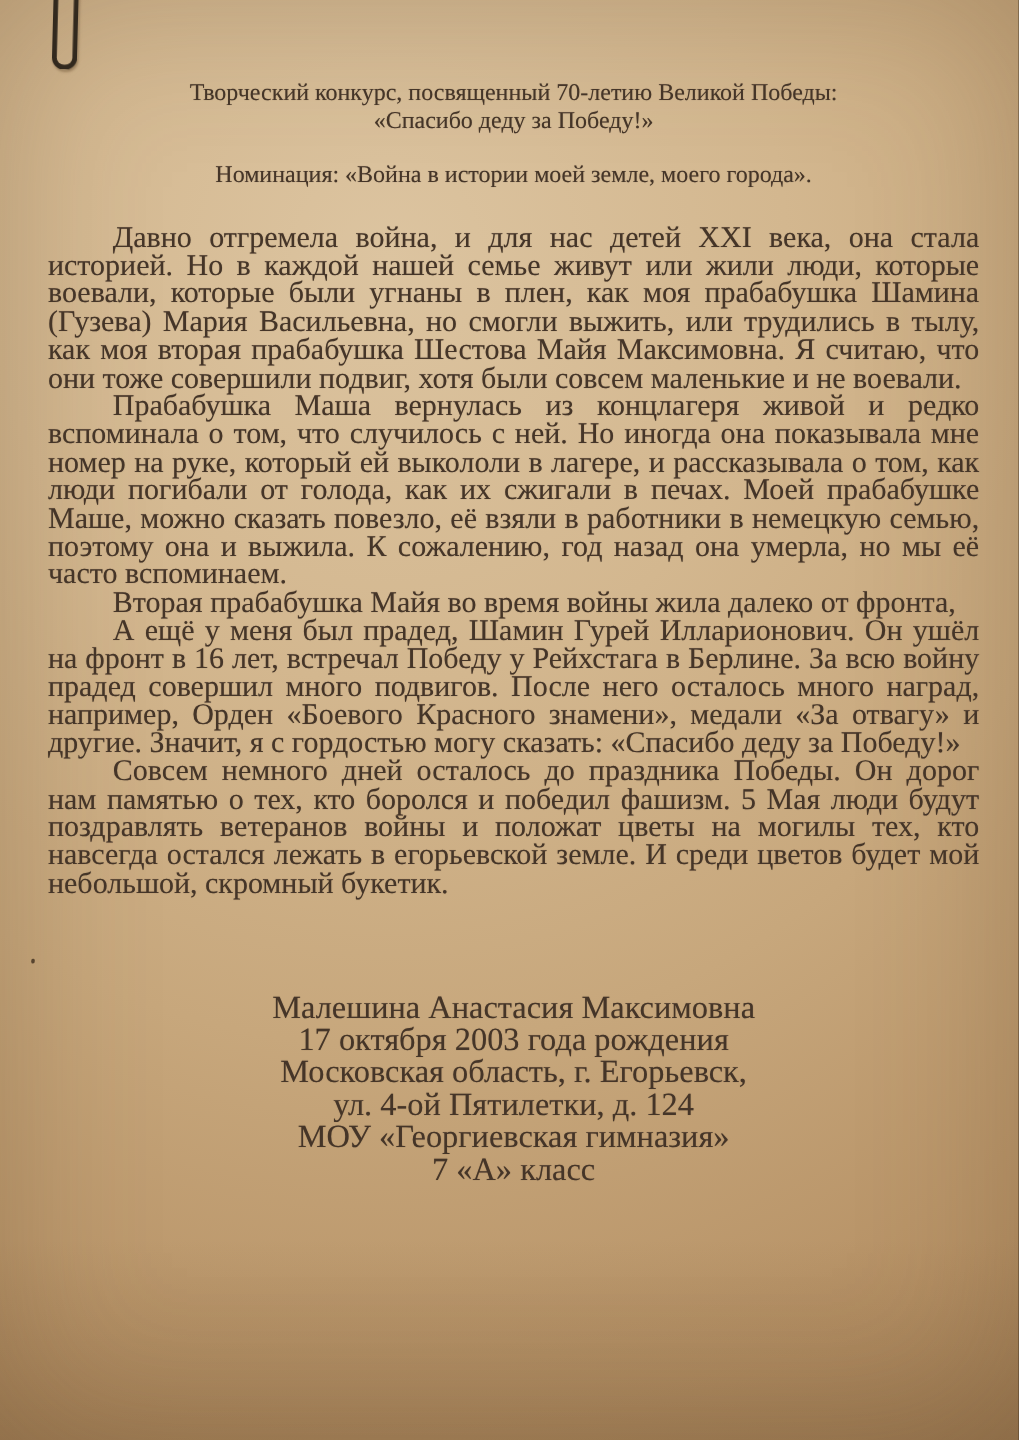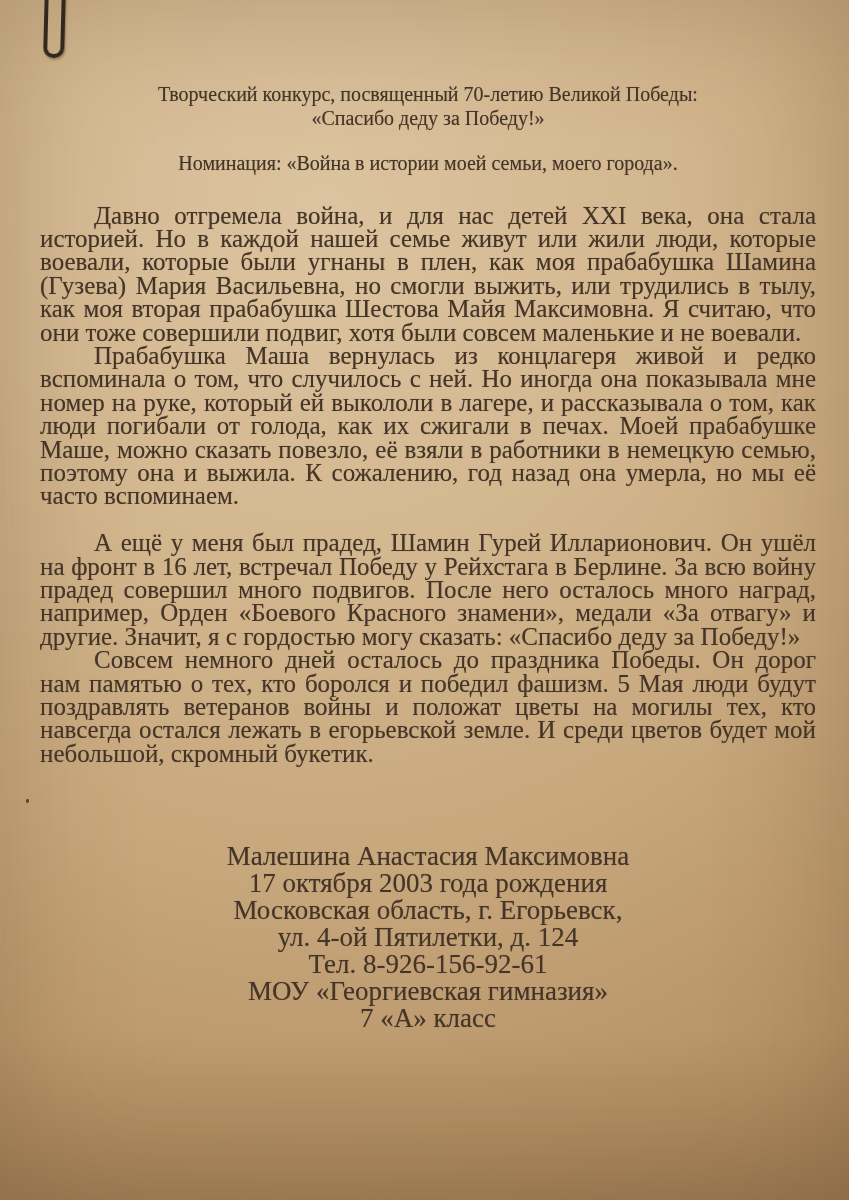--- a/index.html
+++ b/index.html
@@ -31,21 +31,21 @@
   .speck {
     position: absolute;
     left: 26px; top: 799px;
     width: 3px; height: 4px;
     background: #57442f;
     border-radius: 50% 40% 60% 50%;
     filter: blur(0.4px);
   }
   .doc {
     position: absolute;
-    left: 40px; top: 83px;
+    left: 40px; top: 66px;
     width: 776px;
   }
   .title-block { text-align: center; font-size: 20px; line-height: 23.5px; }
   .nomination  { text-align: center; font-size: 20px; line-height: 23.5px; margin-top: 22px; }
   .essay {
     margin-top: 28px;
     font-size: 25px;
     line-height: 23.4px;
     text-align: justify;
   }
@@ -66,34 +66,33 @@
   <div class="paperclip"></div>
   <div class="speck"></div>
 
   <div class="doc">
 
     <div class="title-block">
       <div>Творческий конкурс, посвященный 70-летию Великой Победы:</div>
       <div>«Спасибо деду за Победу!»</div>
     </div>
 
-    <div class="nomination">Номинация: «Война в истории моей семьи, моего города».</div>
+    <div class="nomination">Номинация: «Война в истории моей земле, моего города».</div>
 
     <div class="essay">
       <p class="para"><span>Давно отгремела война, и для нас детей XXI века, она стала историей. Но в каждой нашей семье живут или жили люди, которые воевали, которые были угнаны в плен, как моя прабабушка Шамина (Гузева) Мария Васильевна, но смогли выжить, или трудились в тылу, как моя вторая прабабушка Шестова Майя Максимовна. Я считаю, что они тоже совершили подвиг, хотя были совсем маленькие и не воевали.</span></p>
       <p class="para"><span>Прабабушка Маша вернулась из концлагеря живой и редко вспоминала о том, что случилось с ней. Но иногда она показывала мне номер на руке, который ей выкололи в лагере, и рассказывала о том, как люди погибали от голода, как их сжигали в печах. Моей прабабушке Маше, можно сказать повезло, её взяли в работники в немецкую семью, поэтому она и выжила. К сожалению, год назад она умерла, но мы её часто вспоминаем.</span></p>
-      <p class="para"><br></p>
+      <p class="para"><span>Вторая прабабушка Майя во время войны жила далеко от фронта,</span><br></p>
       <p class="para"><span>А ещё у меня был прадед, Шамин Гурей Илларионович. Он ушёл на фронт в 16 лет, встречал Победу у Рейхстага в Берлине. За всю войну прадед совершил много подвигов. После него осталось много наград, например, Орден «Боевого Красного знамени», медали «За отвагу» и другие. Значит, я с гордостью могу сказать: «Спасибо деду за Победу!»</span></p>
       <p class="para"><span>Совсем немного дней осталось до праздника Победы. Он дорог нам памятью о тех, кто боролся и победил фашизм. 5 Мая люди будут поздравлять ветеранов войны и положат цветы на могилы тех, кто навсегда остался лежать в егорьевской земле. И среди цветов будет мой небольшой, скромный букетик.</span></p>
     </div>
 
     <div class="signature">
       <p class="sig-line">Малешина Анастасия Максимовна</p>
       <p class="sig-line">17 октября 2003 года рождения</p>
       <p class="sig-line">Московская область, г. Егорьевск,</p>
       <p class="sig-line">ул. 4-ой Пятилетки, д. 124</p>
-      <p class="sig-line">Тел. 8-926-156-92-61</p>
       <p class="sig-line">МОУ «Георгиевская гимназия»</p>
       <p class="sig-line">7 «А» класс</p>
     </div>
 
   </div>
 </div>
 
 </body></html>

